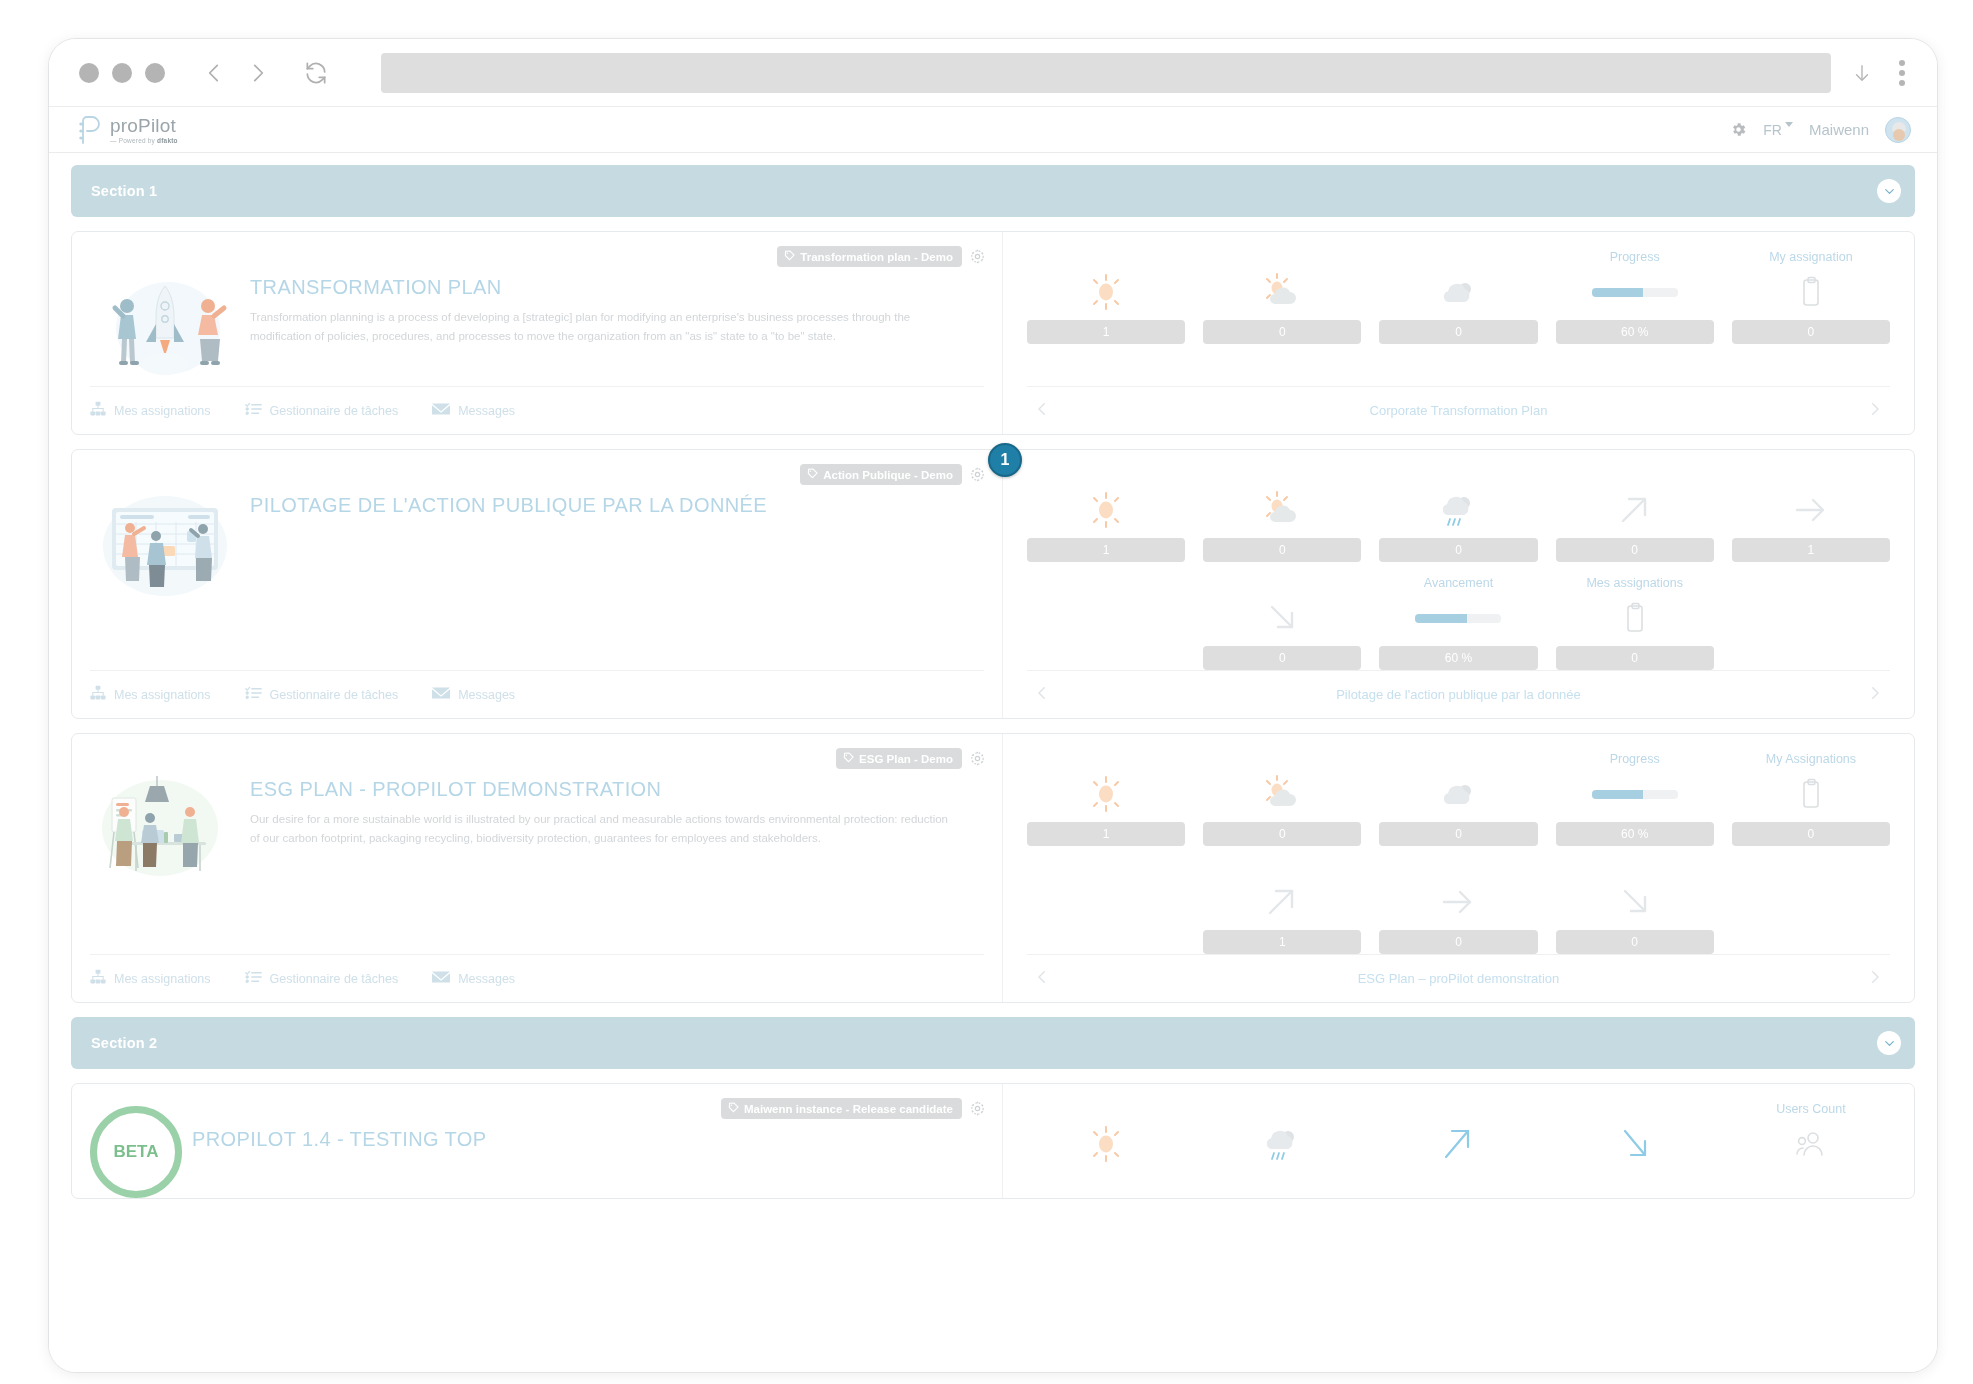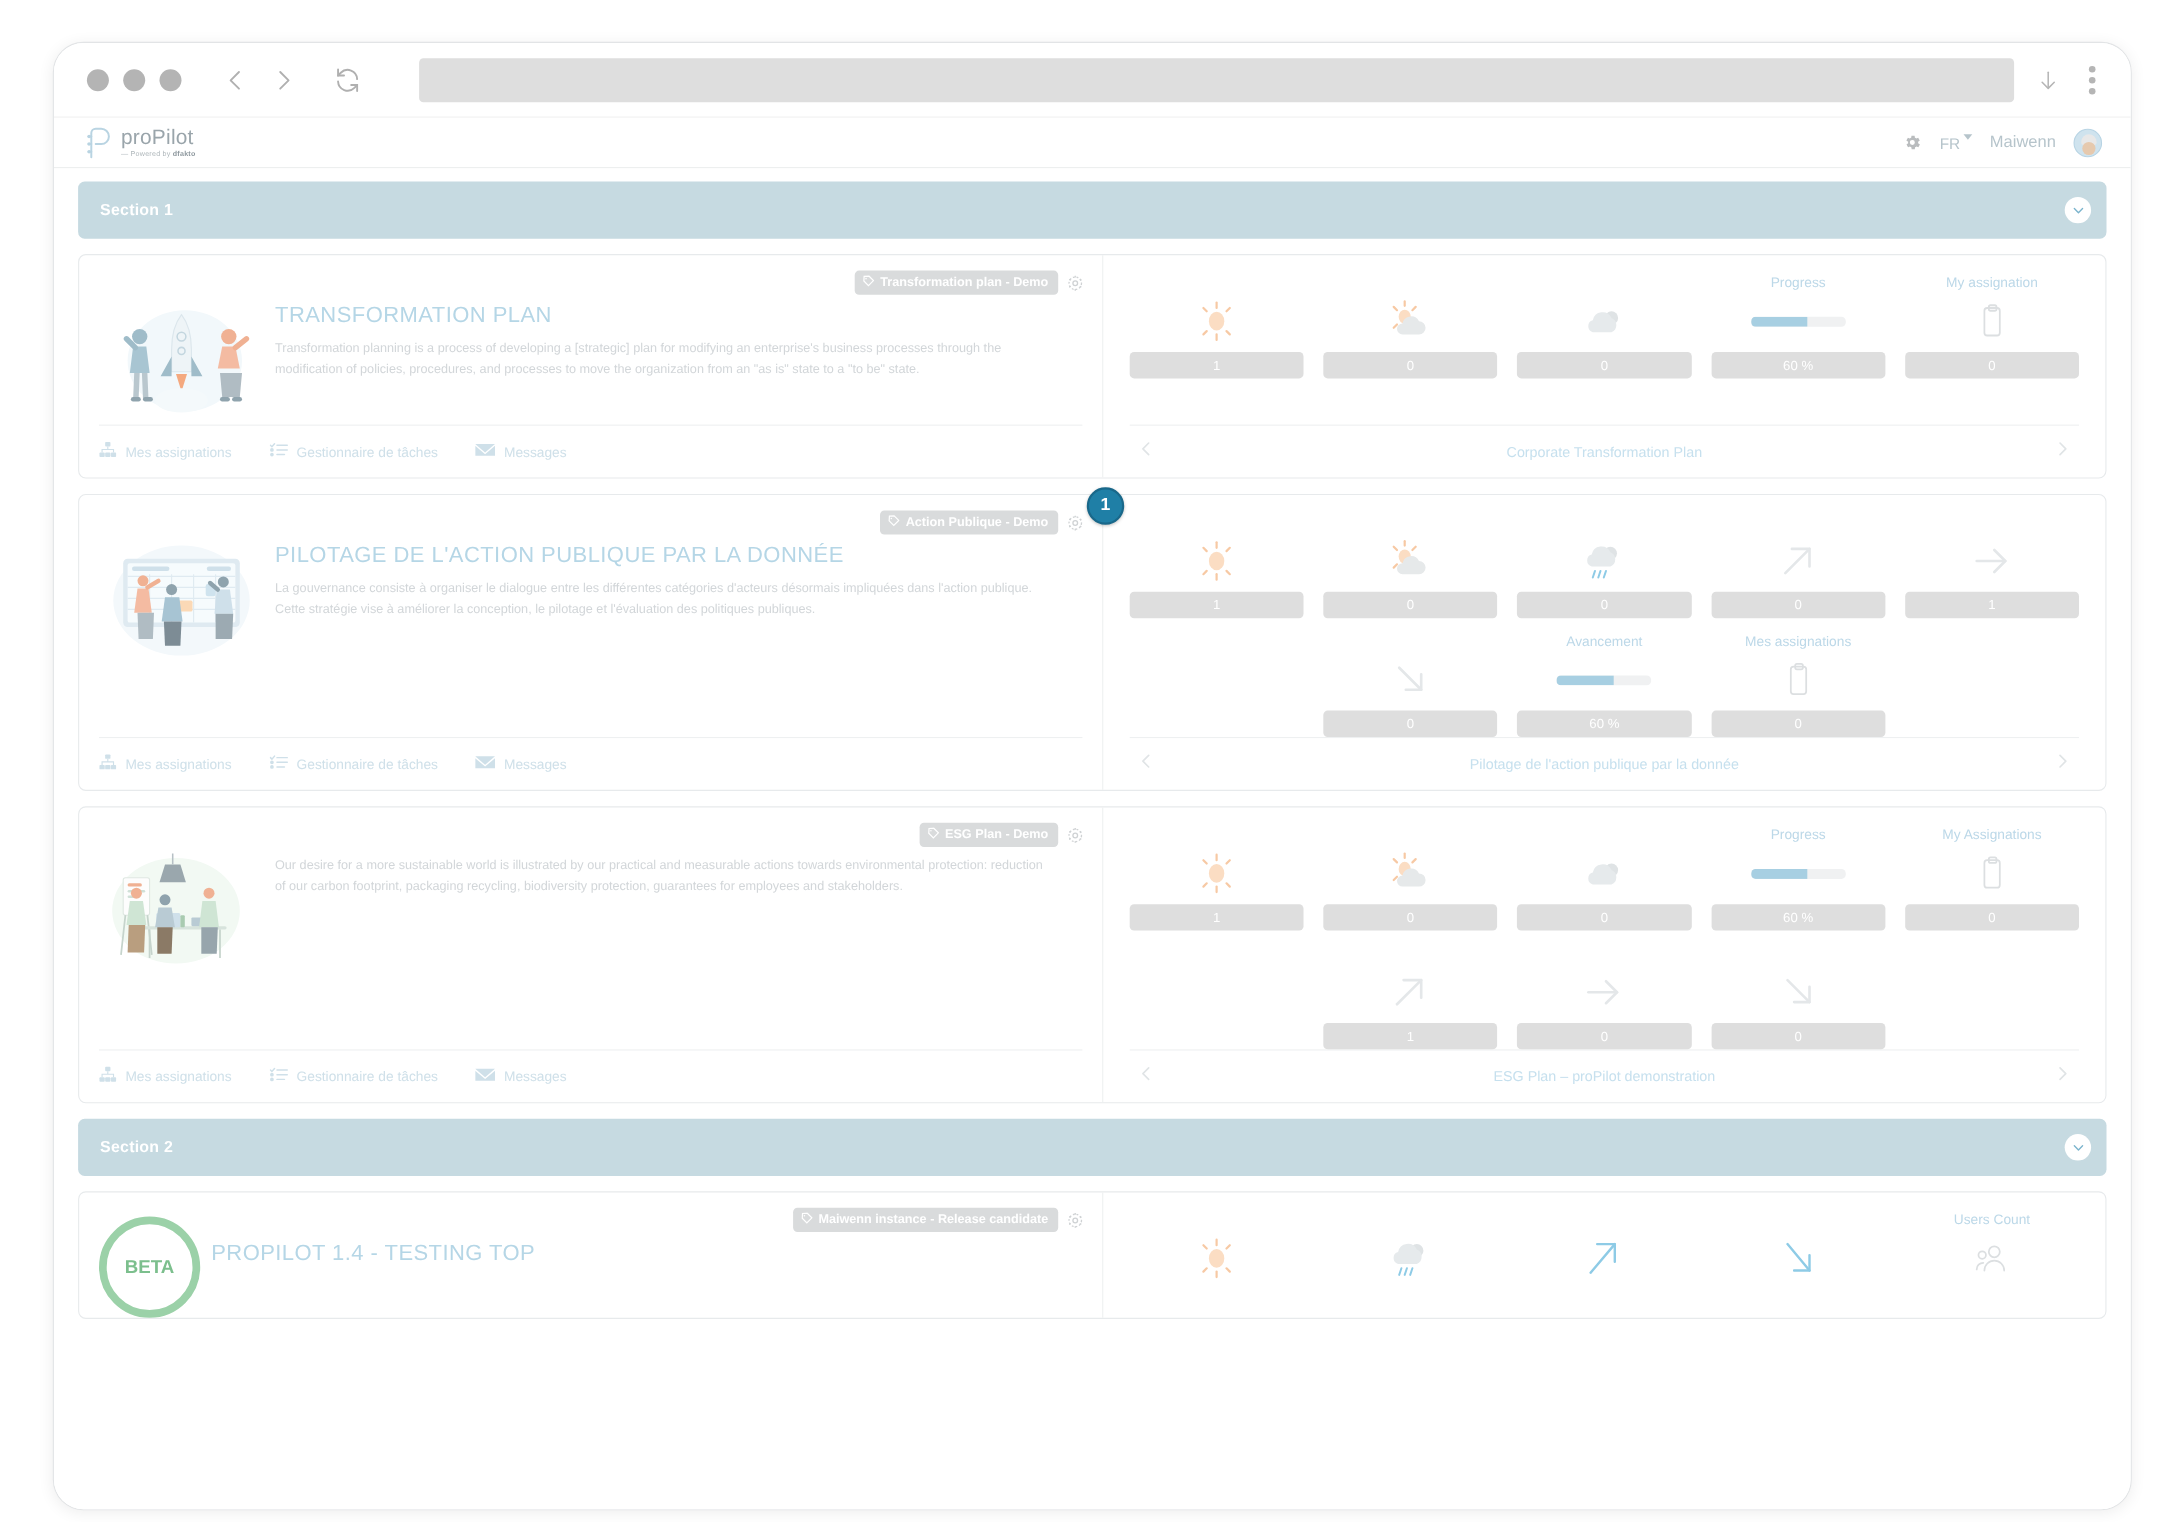--- a/index.html
+++ b/index.html
@@ -498,21 +498,20 @@
     <path d="M60 59h13l3 22H57z" fill="#a7c4d3"></path>
     <path d="M59 81h16l-1 22h-14z" fill="#7d8c95"></path>
     <circle cx="113" cy="45" r="5" fill="#8fa3ad"></circle>
     <path d="M107 52h12l3 22h-17z" fill="#cfe0ea"></path>
     <path d="M106 74h16l-1 23h-15z" fill="#9caab2"></path>
     <path d="M108 52 101 46" stroke="#8fa3ad" stroke-width="4" stroke-linecap="round"></path>
   </svg>
               </div>
       <div class="card-text">
         <div class="card-title">PILOTAGE DE L'ACTION PUBLIQUE PAR LA DONNÉE</div>
-        <div class="card-desc">La gouvernance consiste à organiser le dialogue entre les différentes catégories d'acteurs désormais impliquées dans l'action publique. Cette stratégie vise à améliorer la conception, le pilotage et l'évaluation des politiques publiques.</div>
       </div>
     </div>
             <div class="card-links">
       <span class="card-link">
         <span><svg width="16" height="16" viewBox="0 0 20 20" fill="currentColor">
                     <rect x="7" y="1" width="6" height="5" rx="1"></rect>
                     <rect x="0.5" y="13" width="6" height="5" rx="1"></rect>
                     <rect x="7" y="13" width="6" height="5" rx="1"></rect>
                     <rect x="13.5" y="13" width="6" height="5" rx="1"></rect>
                     <path d="M10 6v3.5M3.5 13V9.5h13V13" stroke="currentColor" stroke-width="1.3" fill="none"></path>
@@ -692,20 +691,21 @@
     <path d="M27 73h15l-1 25H26z" fill="#b99e7f"></path>
     <circle cx="60" cy="50" r="5" fill="#8fa3ad"></circle>
     <path d="M54 57h12l3 18H51z" fill="#b9cbd4"></path>
     <path d="M53 75h14l-1 24H53z" fill="#8b7a66"></path>
     <circle cx="100" cy="44" r="5" fill="#f0b193"></circle>
     <path d="M94 51h12l3 24H91z" fill="#cfe5d4"></path>
     <path d="M93 75h15l-1 24H93z" fill="#97a5ac"></path>
   </svg>
               </div>
       <div class="card-text">
+        <div class="card-title">ESG PLAN - PROPILOT DEMONSTRATION</div>
         <div class="card-desc">Our desire for a more sustainable world is illustrated by our practical and measurable actions towards environmental protection: reduction of our carbon footprint, packaging recycling, biodiversity protection, guarantees for employees and stakeholders.</div>
       </div>
     </div>
             <div class="card-links">
       <span class="card-link">
         <span><svg width="16" height="16" viewBox="0 0 20 20" fill="currentColor">
                     <rect x="7" y="1" width="6" height="5" rx="1"></rect>
                     <rect x="0.5" y="13" width="6" height="5" rx="1"></rect>
                     <rect x="7" y="13" width="6" height="5" rx="1"></rect>
                     <rect x="13.5" y="13" width="6" height="5" rx="1"></rect>

